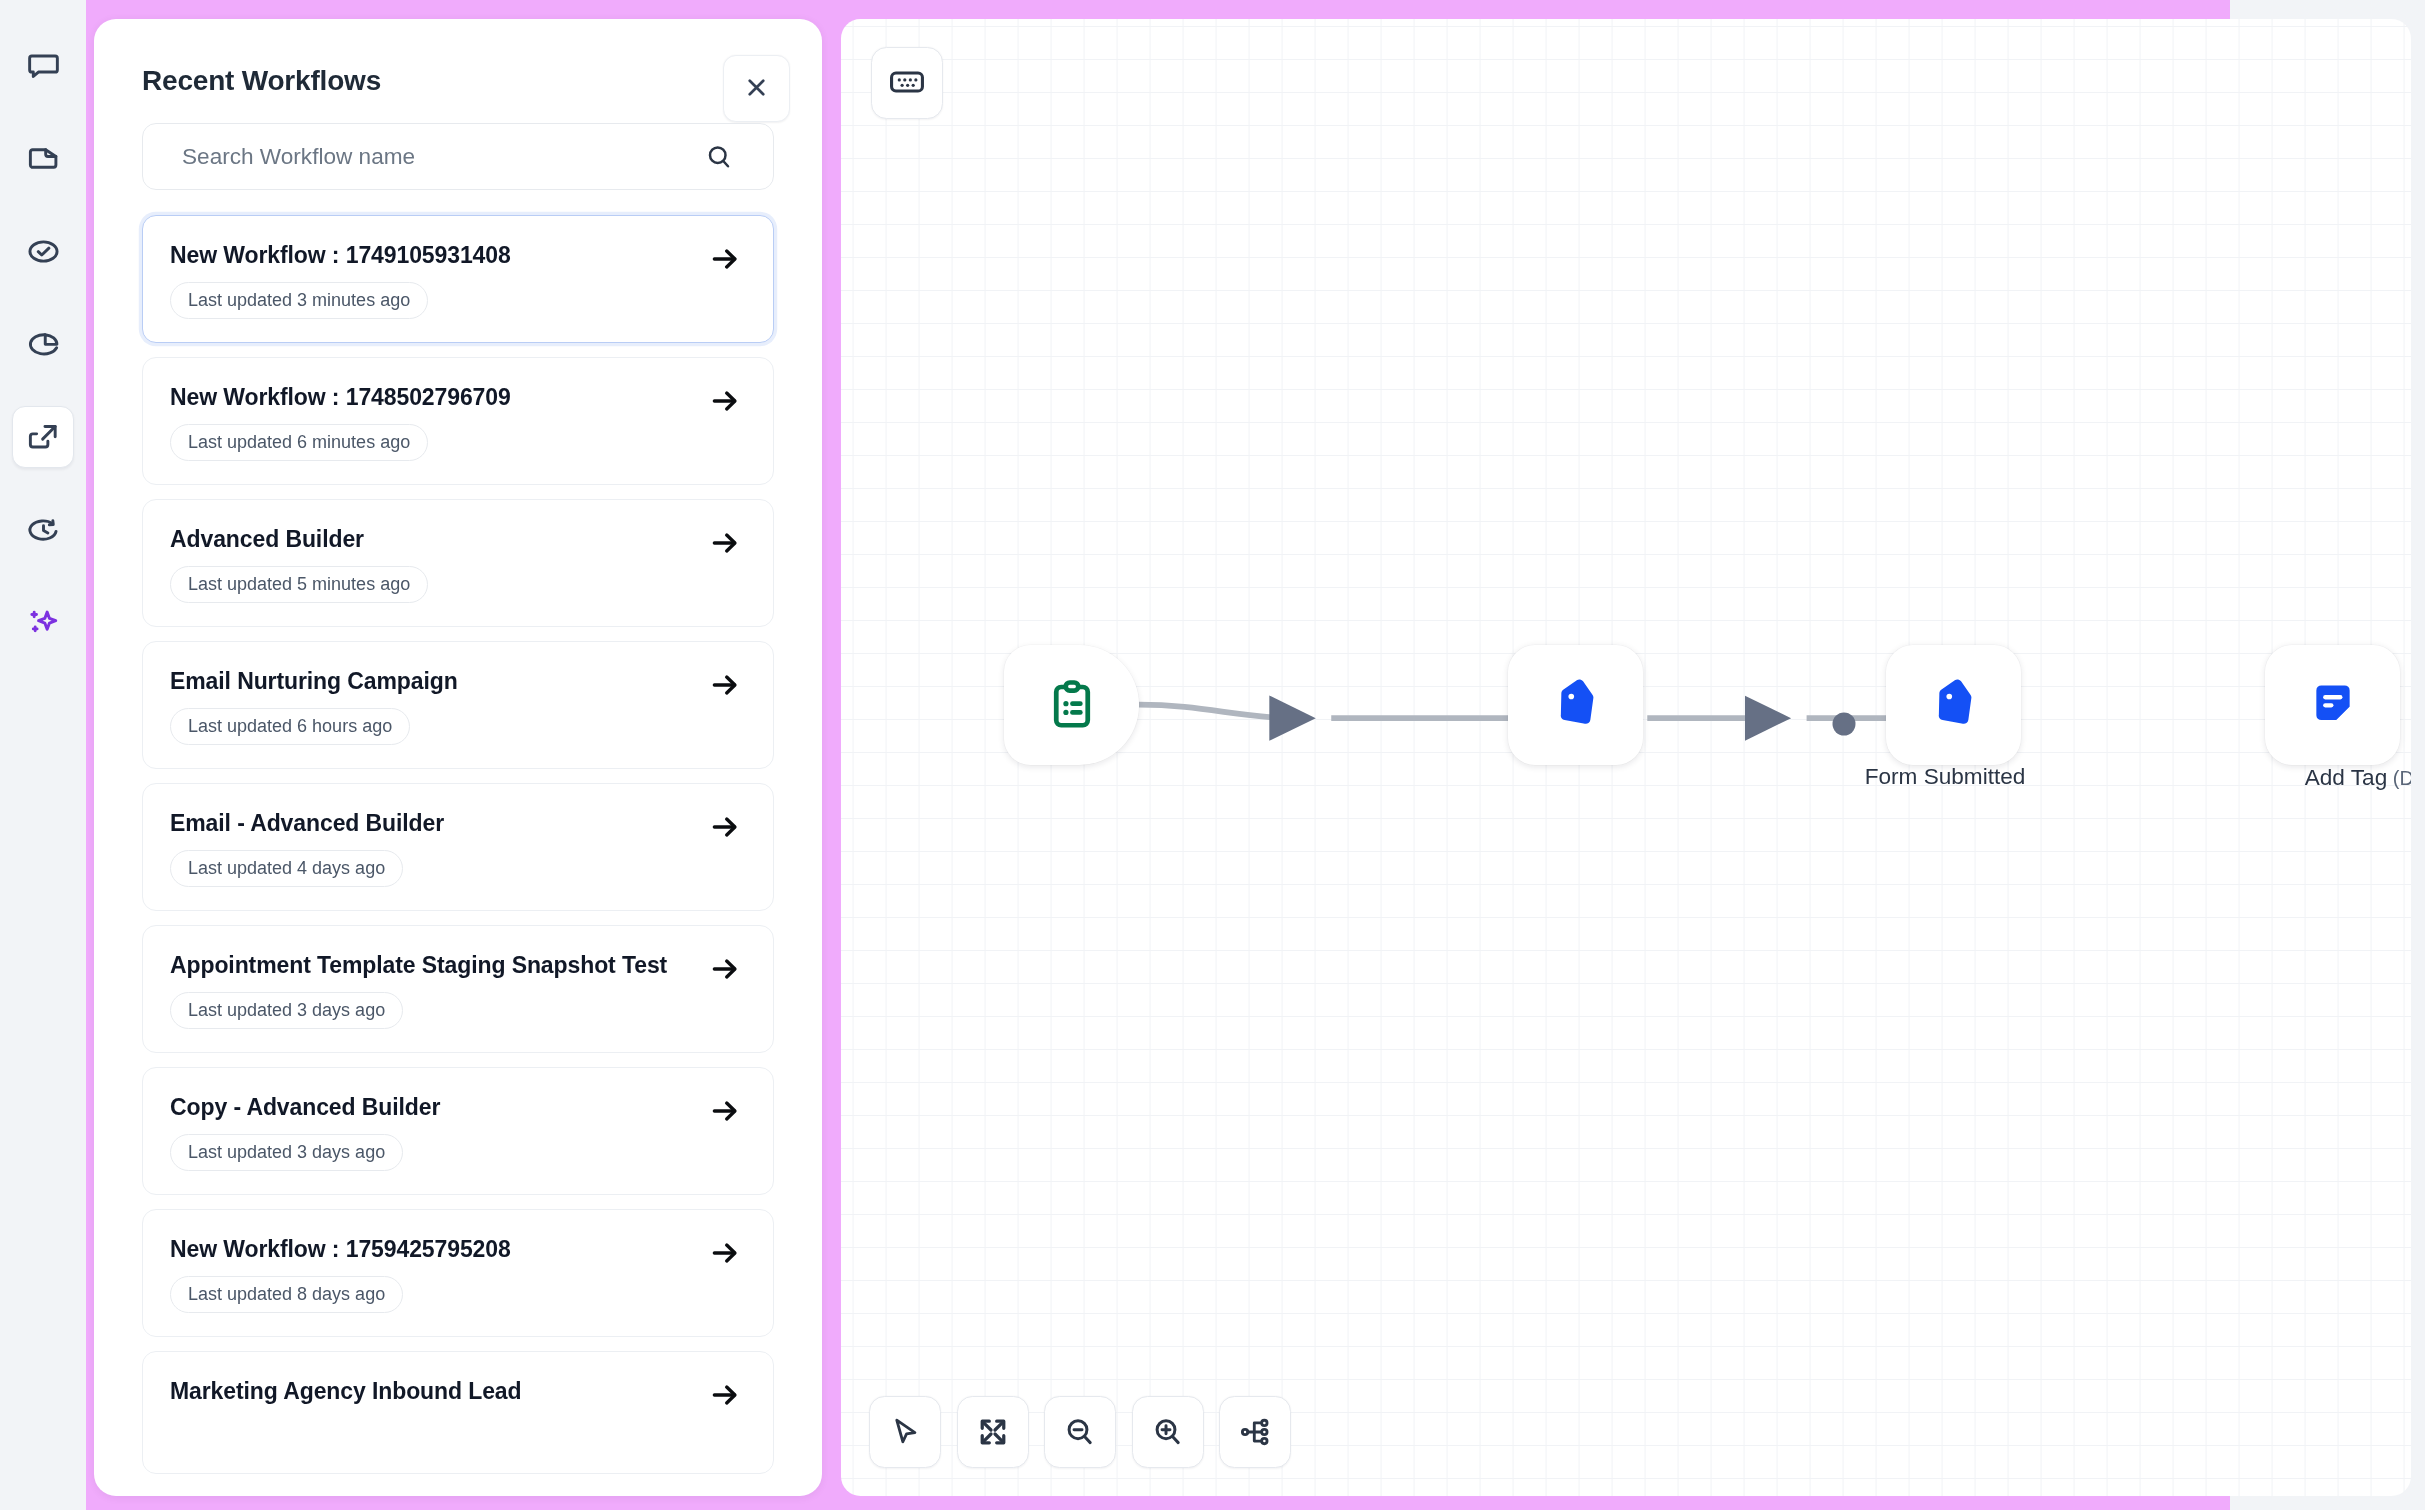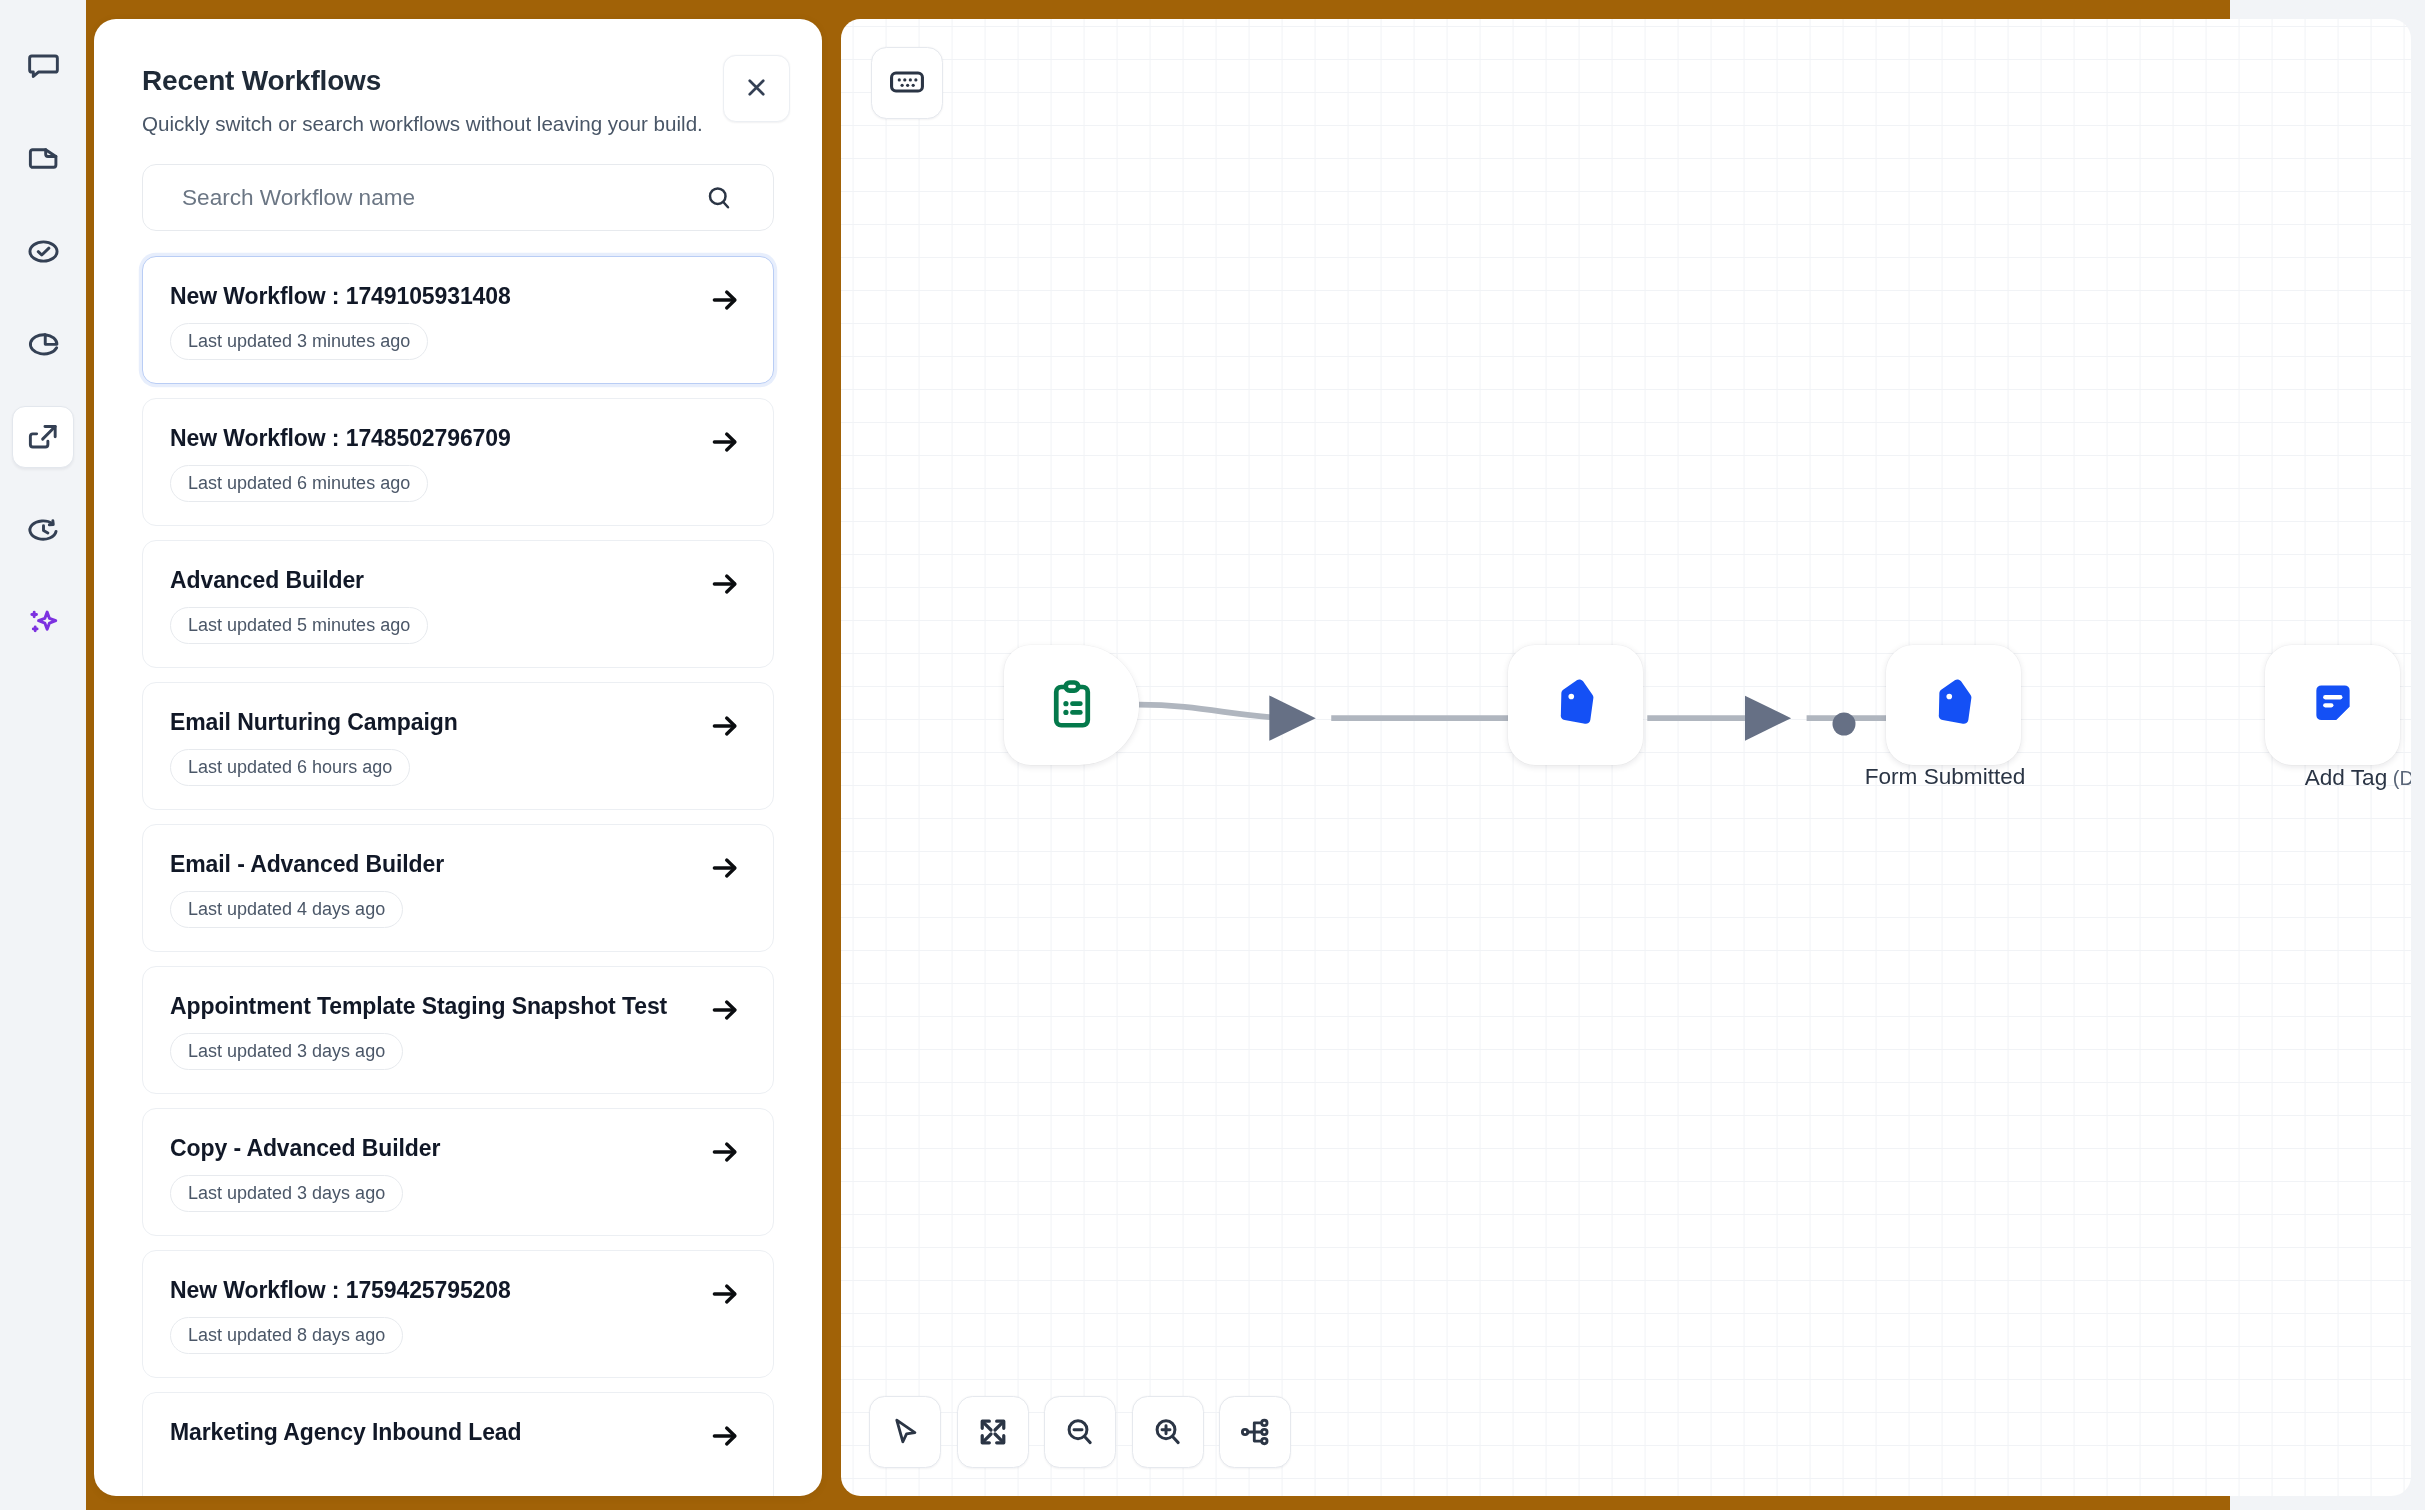--- a/index.html
+++ b/index.html
@@ -10,21 +10,21 @@
     overflow: hidden;
     background: #f2f4f7;
     font-family: "Liberation Sans", sans-serif;
     -webkit-font-smoothing: antialiased;
   }
 
   #app {
     position: relative;
     width: 2230px;
     height: 1511px;
-    background: #a16207;
+    background: #f0abfc;
   }
 
   
   .icon-rail {
     position: absolute;
     left: 0; top: 0;
     width: 86px;
     height: 1511px;
     background: #f2f4f7;
     display: flex;
@@ -306,21 +306,20 @@
         </svg>
       </span>
     </div>
 
   </div>
 
   <div class="panel">
 
     <div class="panel-head">
       <div class="panel-title">Recent Workflows</div>
-      <div class="panel-sub">Quickly switch or search workflows without leaving your build.</div>
 
       <div class="close-btn">
         <span>
           <svg viewBox="0 0 24 24" fill="none" stroke="#344054" stroke-width="2.4" stroke-linecap="round">
             <path d="M6 6l12 12M18 6L6 18"></path>
           </svg>
         </span>
       </div>
     </div>
 

